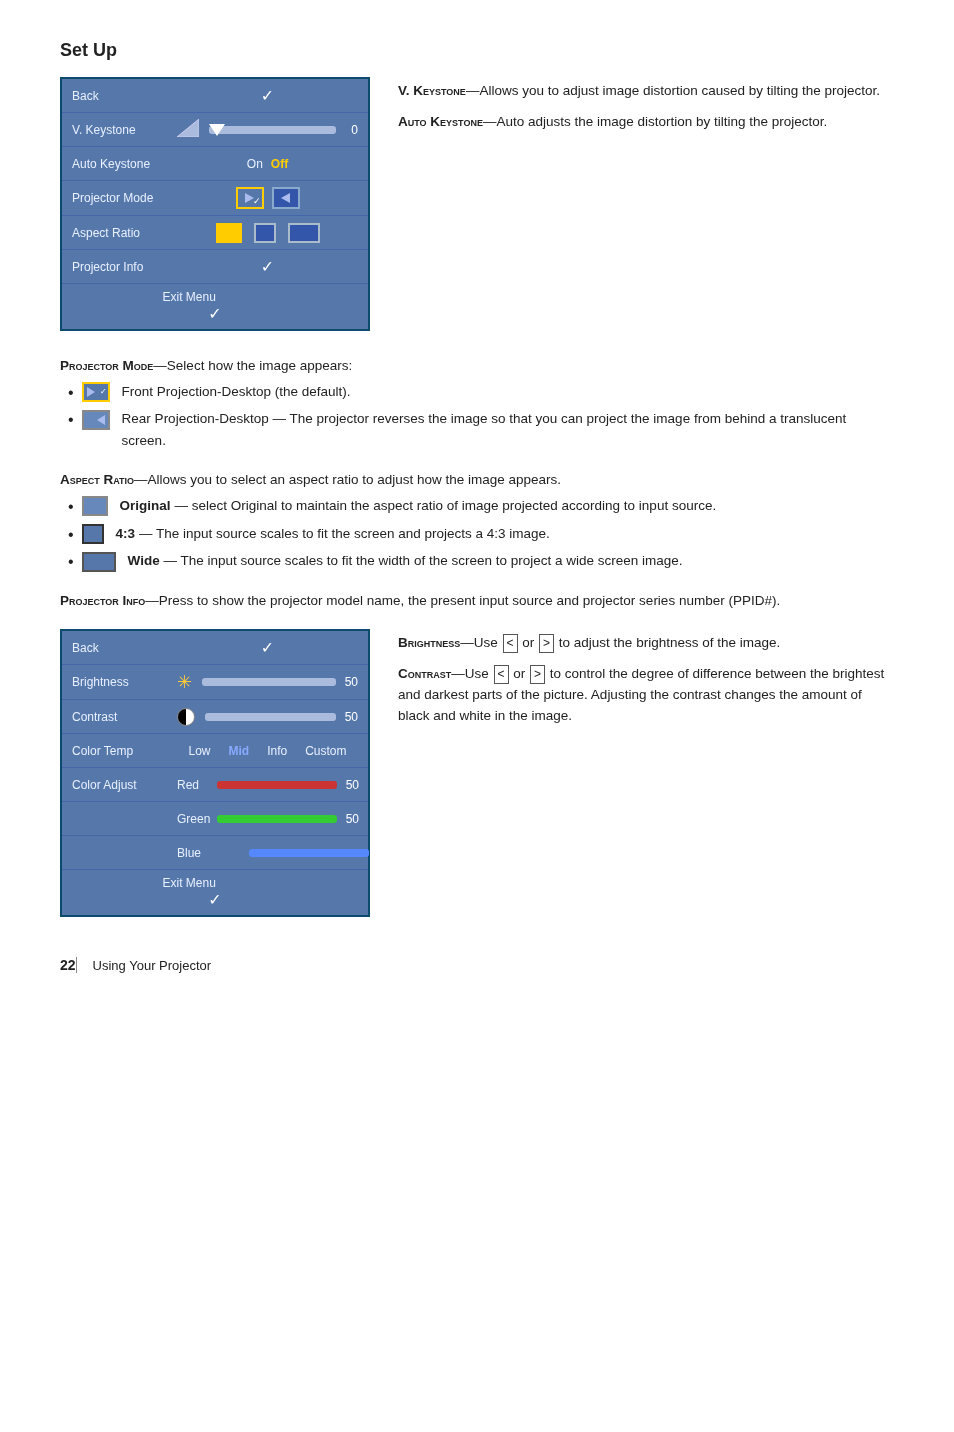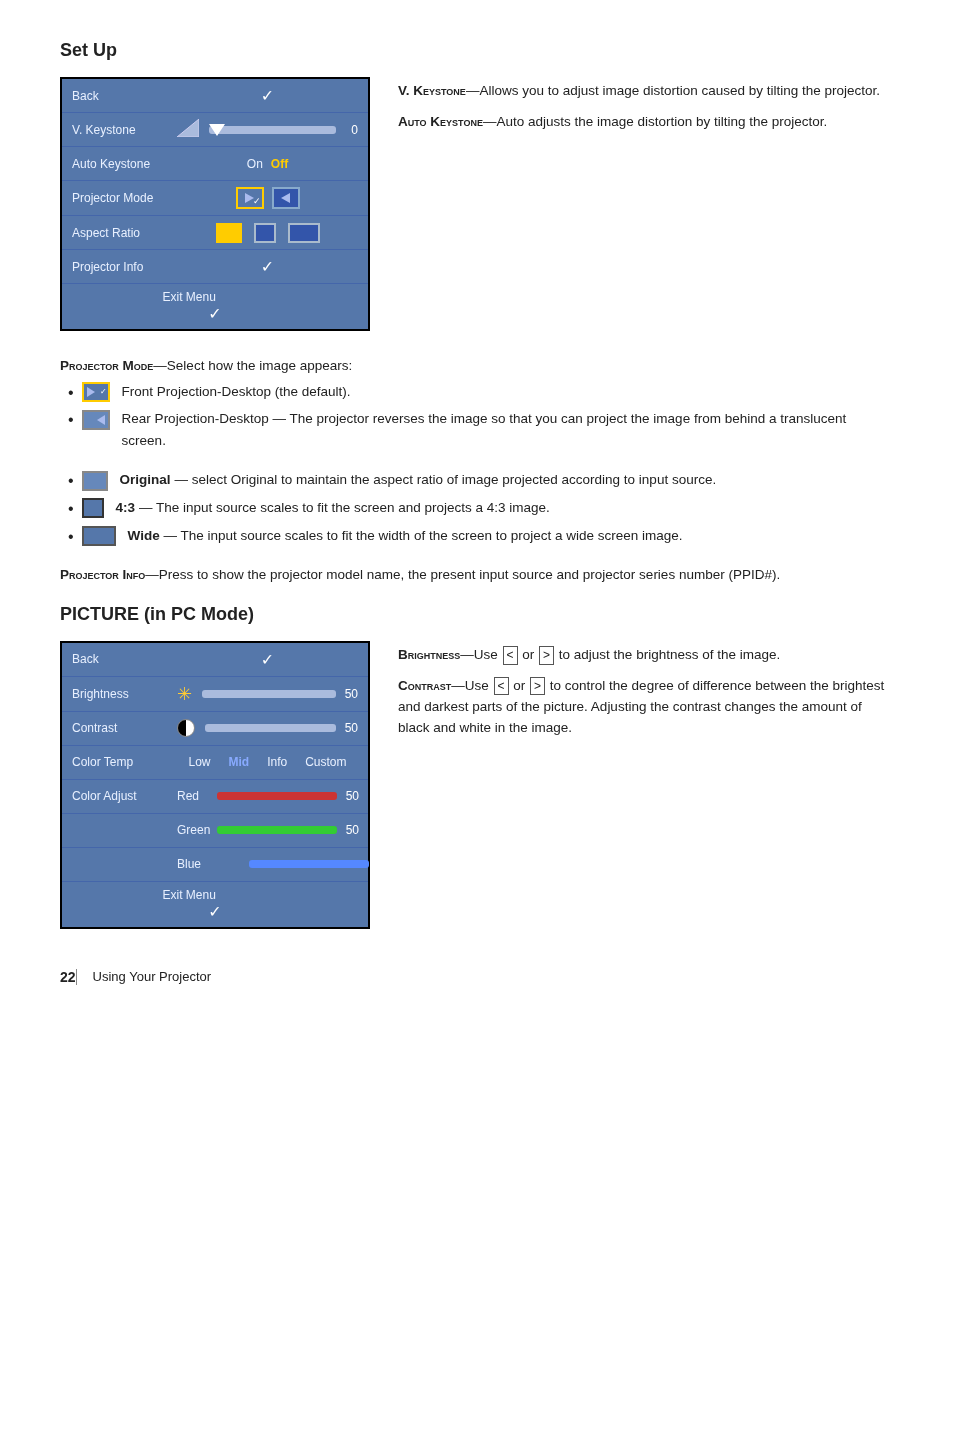--- a/index.html
+++ b/index.html
@@ -23,21 +23,21 @@
     
     .section-row {
       display: flex;
       gap: 28px;
       margin-bottom: 24px;
     }
 
     
     .menu-panel {
       background: #5577aa;
-      border: 2px solid #000000;
+      border: 2px solid #0c4a6e;
       width: 310px;
       flex-shrink: 0;
       font-size: 13px;
     }
     .menu-row {
       display: flex;
       align-items: center;
       padding: 6px 10px;
       border-bottom: 1px solid #4466aa;
       color: #e8f0ff;
@@ -340,20 +340,23 @@
         <span style="display:inline-block;width:28px;height:20px;border:2px solid #888;background:#6688bb;vertical-align:middle;position:relative;">
           <span style="position:absolute;right:3px;top:50%;transform:translateY(-50%);width:0;height:0;border-top:5px solid transparent;border-bottom:5px solid transparent;border-right:8px solid #aabbee;"></span>
         </span>
       </span>
       <span>Rear Projection-Desktop — The projector reverses the image so that you can project the image from behind a translucent screen.</span>
     </li>
   </ul>
 </div>
 
 <div class="body-section">
+  <p>
+    <span class="bold-small-caps">Aspect Ratio</span>—Allows you to select an aspect ratio to adjust how the image appears.
+  </p>
   <ul class="bullet-list">
     <li>
       <span class="bullet-dot">•</span>
       <span class="inline-icon">
         <span style="display:inline-block;width:26px;height:20px;border:2px solid #888;background:#6688bb;vertical-align:middle;"></span>
       </span>
       <span><strong>Original</strong> — select Original to maintain the aspect ratio of image projected according to input source.</span>
     </li>
     <li>
       <span class="bullet-dot">•</span>
@@ -372,21 +375,20 @@
   </ul>
 </div>
 
 <div class="body-section">
   <p>
     <span class="bold-small-caps">Projector Info</span>—Press to show the projector model name, the present input source and projector series number (PPID#).
   </p>
 </div>
 
 <div>
-  <div class="section-title">PICTURE (in PC Mode)</div>
 
   <div class="section-row">
 
     <div class="menu-panel">
 
       <div class="menu-row">
         <div class="menu-label">Back</div>
         <div class="menu-value">
           <span class="menu-check">✓</span>
         </div>

